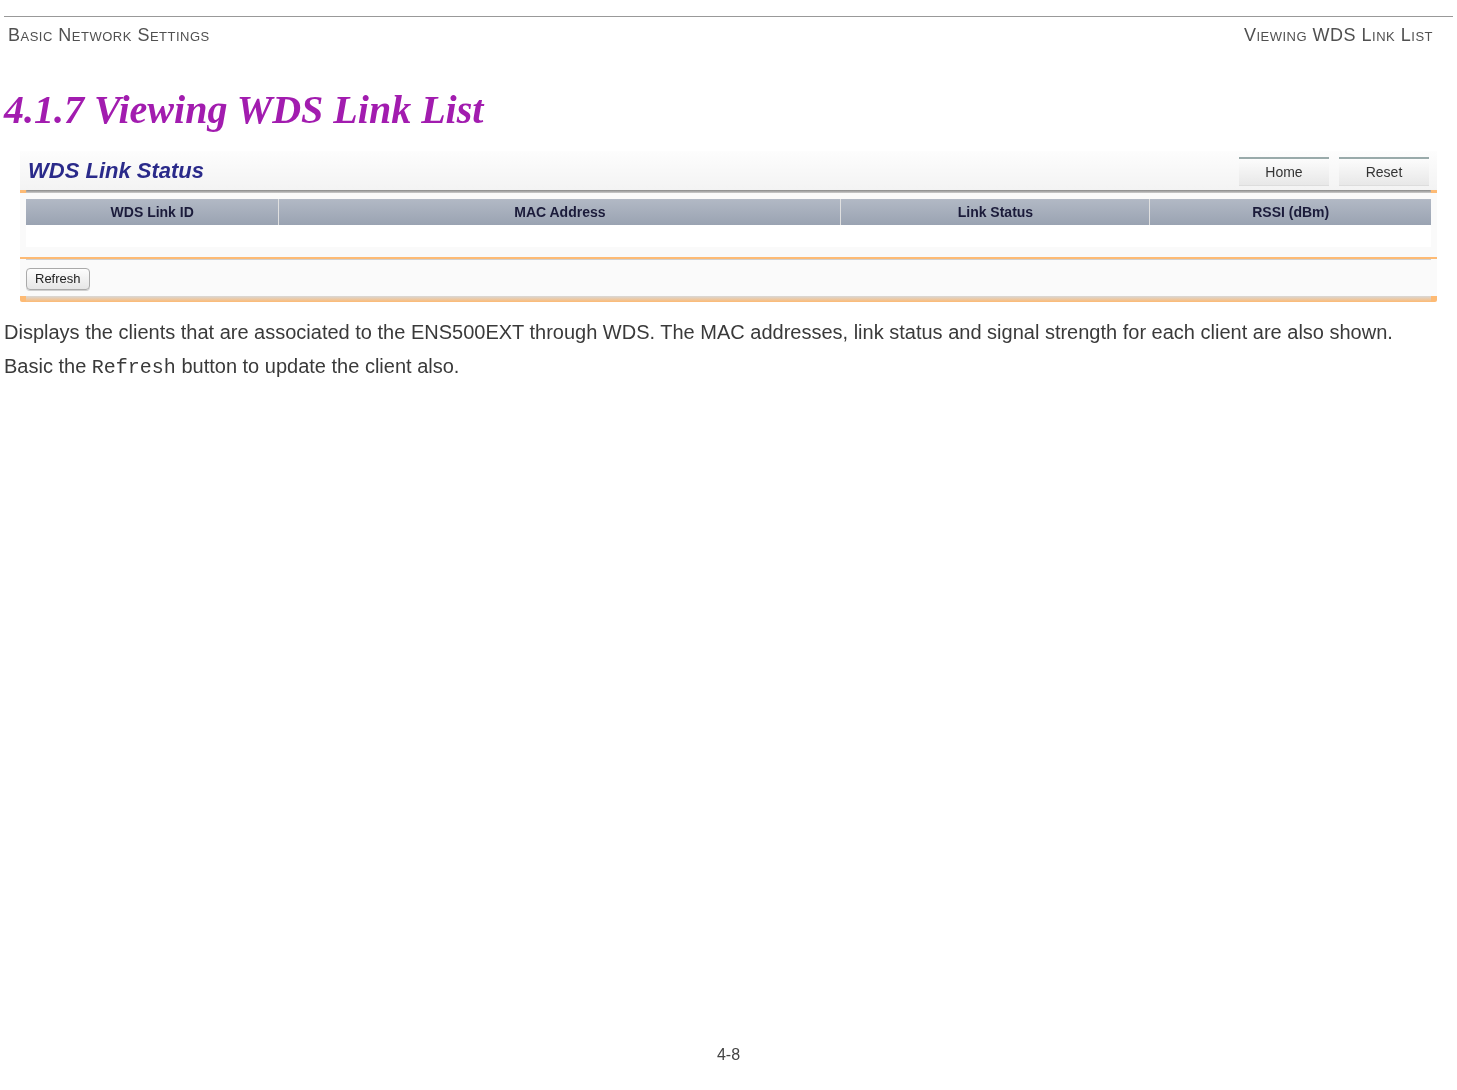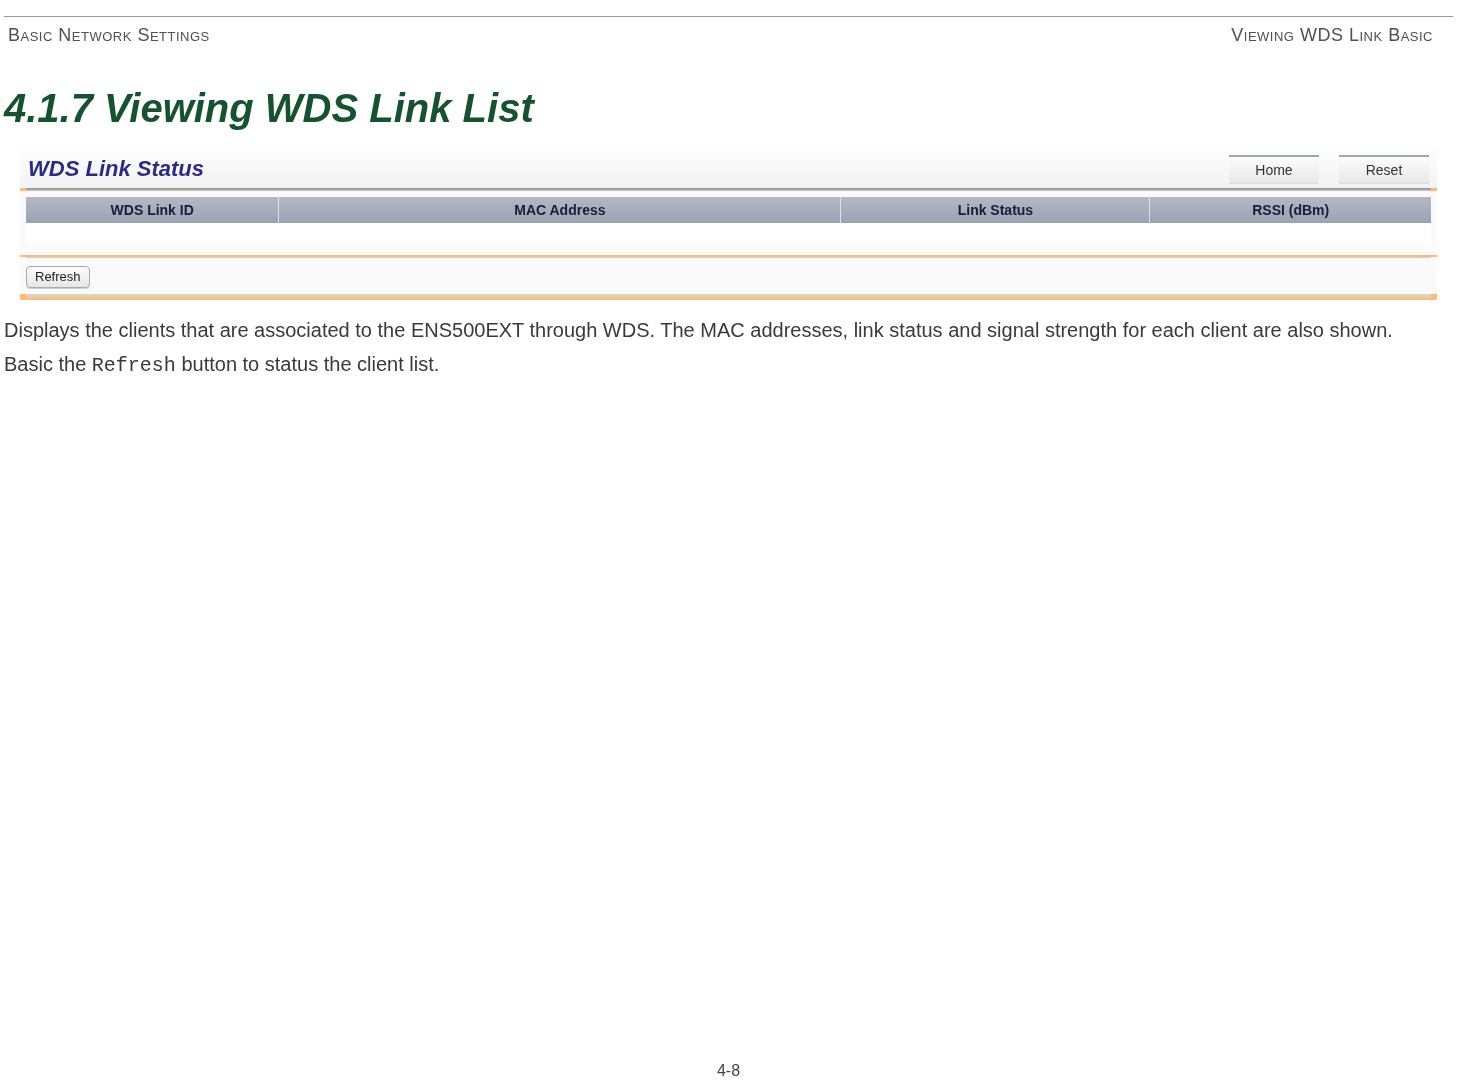--- a/index.html
+++ b/index.html
@@ -19,25 +19,25 @@
       font-size: 18px;
       font-variant: small-caps;
       font-family: Arial, sans-serif;
       border-top: 1px solid #999;
       margin: 16px 4px;
     }
     .page-header span {
       letter-spacing: 0.5px;
     }
     .section-title {
-      font-family: Liberation Sans, sans-serif;
+      font-family: Liberation Serif, serif;
       font-weight: bold;
       font-style: italic;
       font-size: 40px;
-      color: #14532d;
+      color: #a21caf;
       padding: 20px 4px 18px 4px;
     }
     .screenshot {
       margin: 0 20px 14px 20px;
       position: relative;
       background: #fdba74;
       border-radius: 2px;
     }
     .panel-top {
       display: flex;
@@ -49,21 +49,21 @@
     .panel-title {
       font-family: Arial, sans-serif;
       font-size: 22px;
       font-weight: bold;
       font-style: italic;
       color: #2a2a8a;
       padding-bottom: 4px;
     }
     .panel-buttons {
       display: flex;
-      gap: 20px;
+      gap: 10px;
       padding-bottom: 2px;
     }
     .panel-btn {
       min-width: 90px;
       padding: 5px 18px 6px 18px;
       background: linear-gradient(#fcfcfc, #e7e7e7);
       border-top: 2px solid #9aa;
       color: #333;
       font-size: 14px;
       font-family: Arial, sans-serif;
@@ -132,34 +132,34 @@
       padding: 4px 6px 2px 4px;
       color: #3a3a3a;
       font-size: 20px;
       line-height: 1.28;
       font-family: Arial, sans-serif;
     }
     .body-text p { margin-bottom: 8px; }
     .mono { font-family: "Courier New", monospace; font-size: 20px; }
     .page-number {
       position: absolute;
-      bottom: 10px;
+      bottom: 26px;
       left: 0;
       right: 0;
       text-align: center;
       font-size: 16px;
       color: #444;
     }
   </style>
 </head>
 <body>
 
 <div class="page-header">
   <span>Basic Network Settings</span>
-  <span>Viewing WDS Link Basic</span>
+  <span>Viewing WDS Link List</span>
 </div>
 
 <h1 class="section-title">4.1.7 Viewing WDS Link List</h1>
 
 <div class="screenshot">
   <div class="panel-top">
     <div class="panel-title">WDS Link Status</div>
     <div class="panel-buttons">
       <div class="panel-btn">Home</div>
       <div class="panel-btn">Reset</div>
@@ -185,16 +185,16 @@
   </div>
   <div class="below-table">
     <div class="hr-sep"></div>
     <button class="refresh-btn">Refresh</button>
   </div>
   <div class="hr-bottom-shadow"></div>
 </div>
 
 <div class="body-text">
   <p>Displays the clients that are associated to the ENS500EXT through WDS. The MAC addresses, link status and signal strength for each client are also shown.</p>
-  <p><span>Basic the </span><span class="mono">Refresh</span><span> button to status the client list.</span></p>
+  <p><span>Basic the </span><span class="mono">Refresh</span><span> button to update the client also.</span></p>
 </div>
 
 <div class="page-number">4-8</div>
 
 </body></html>

